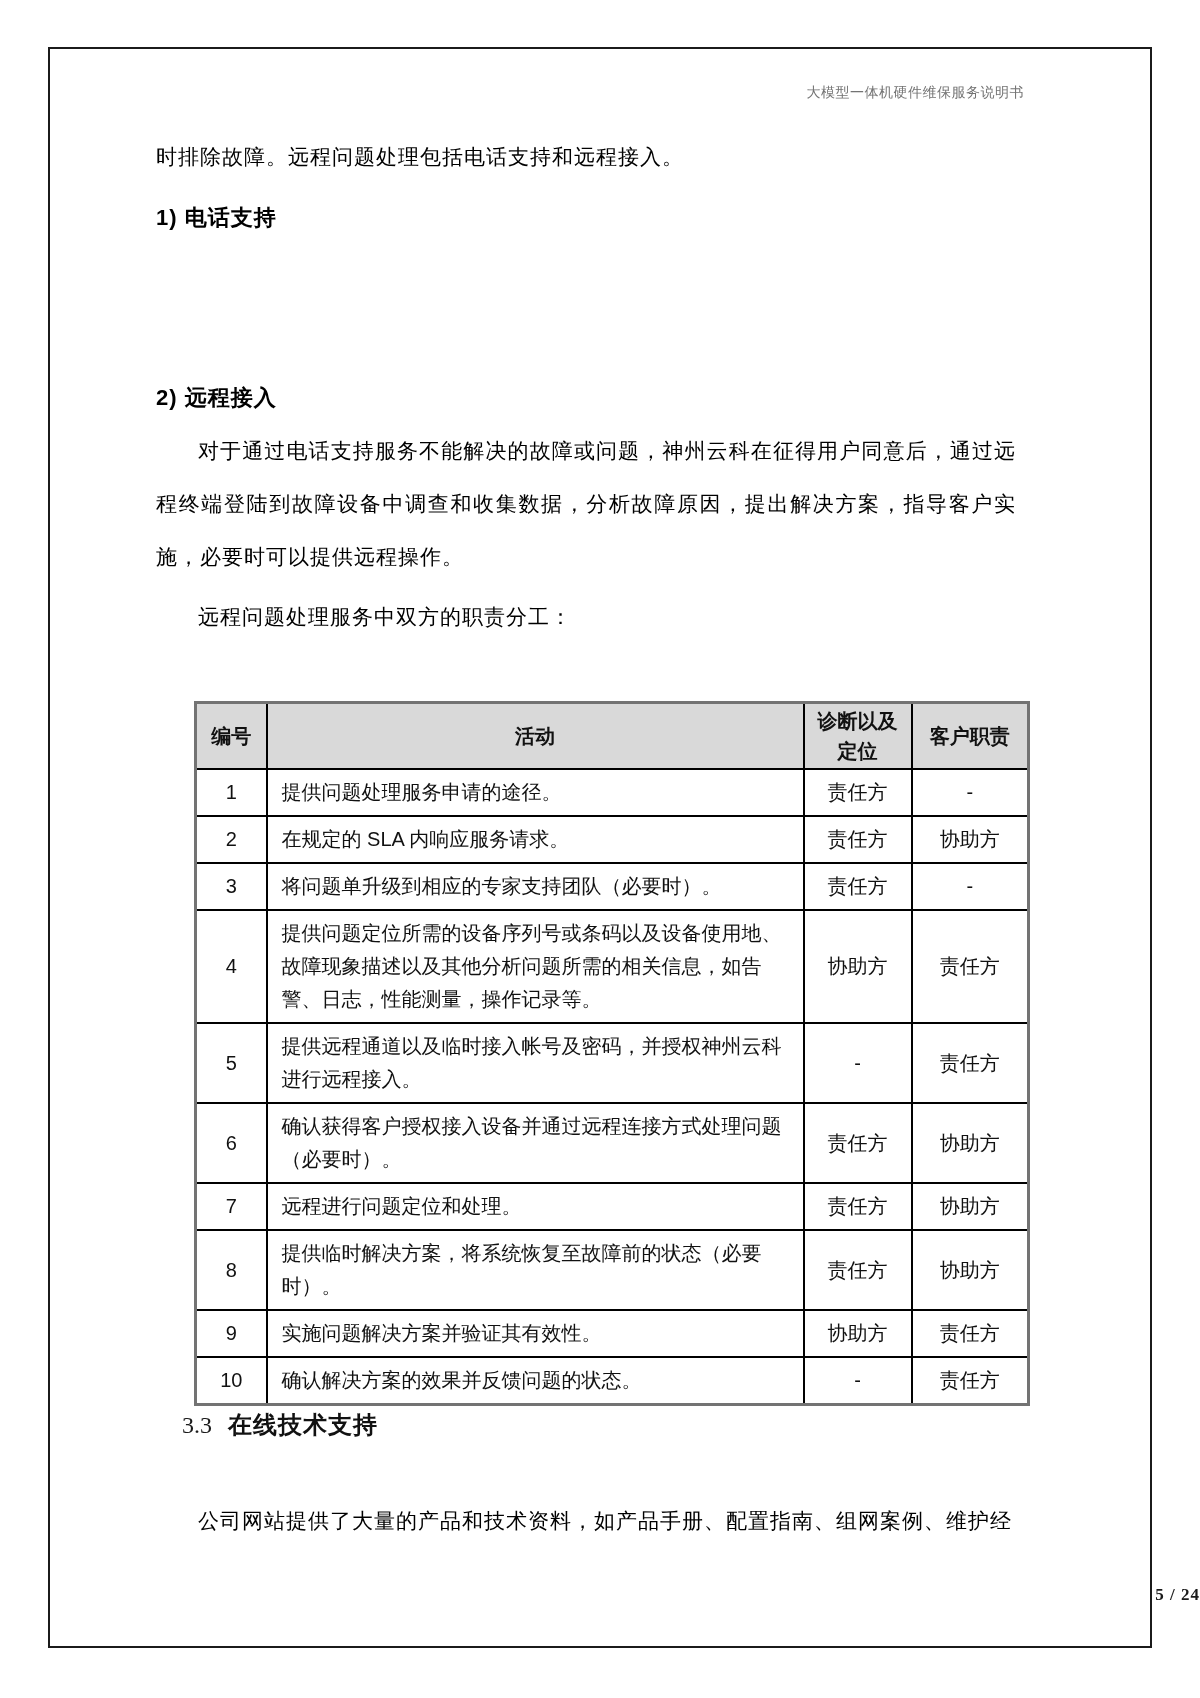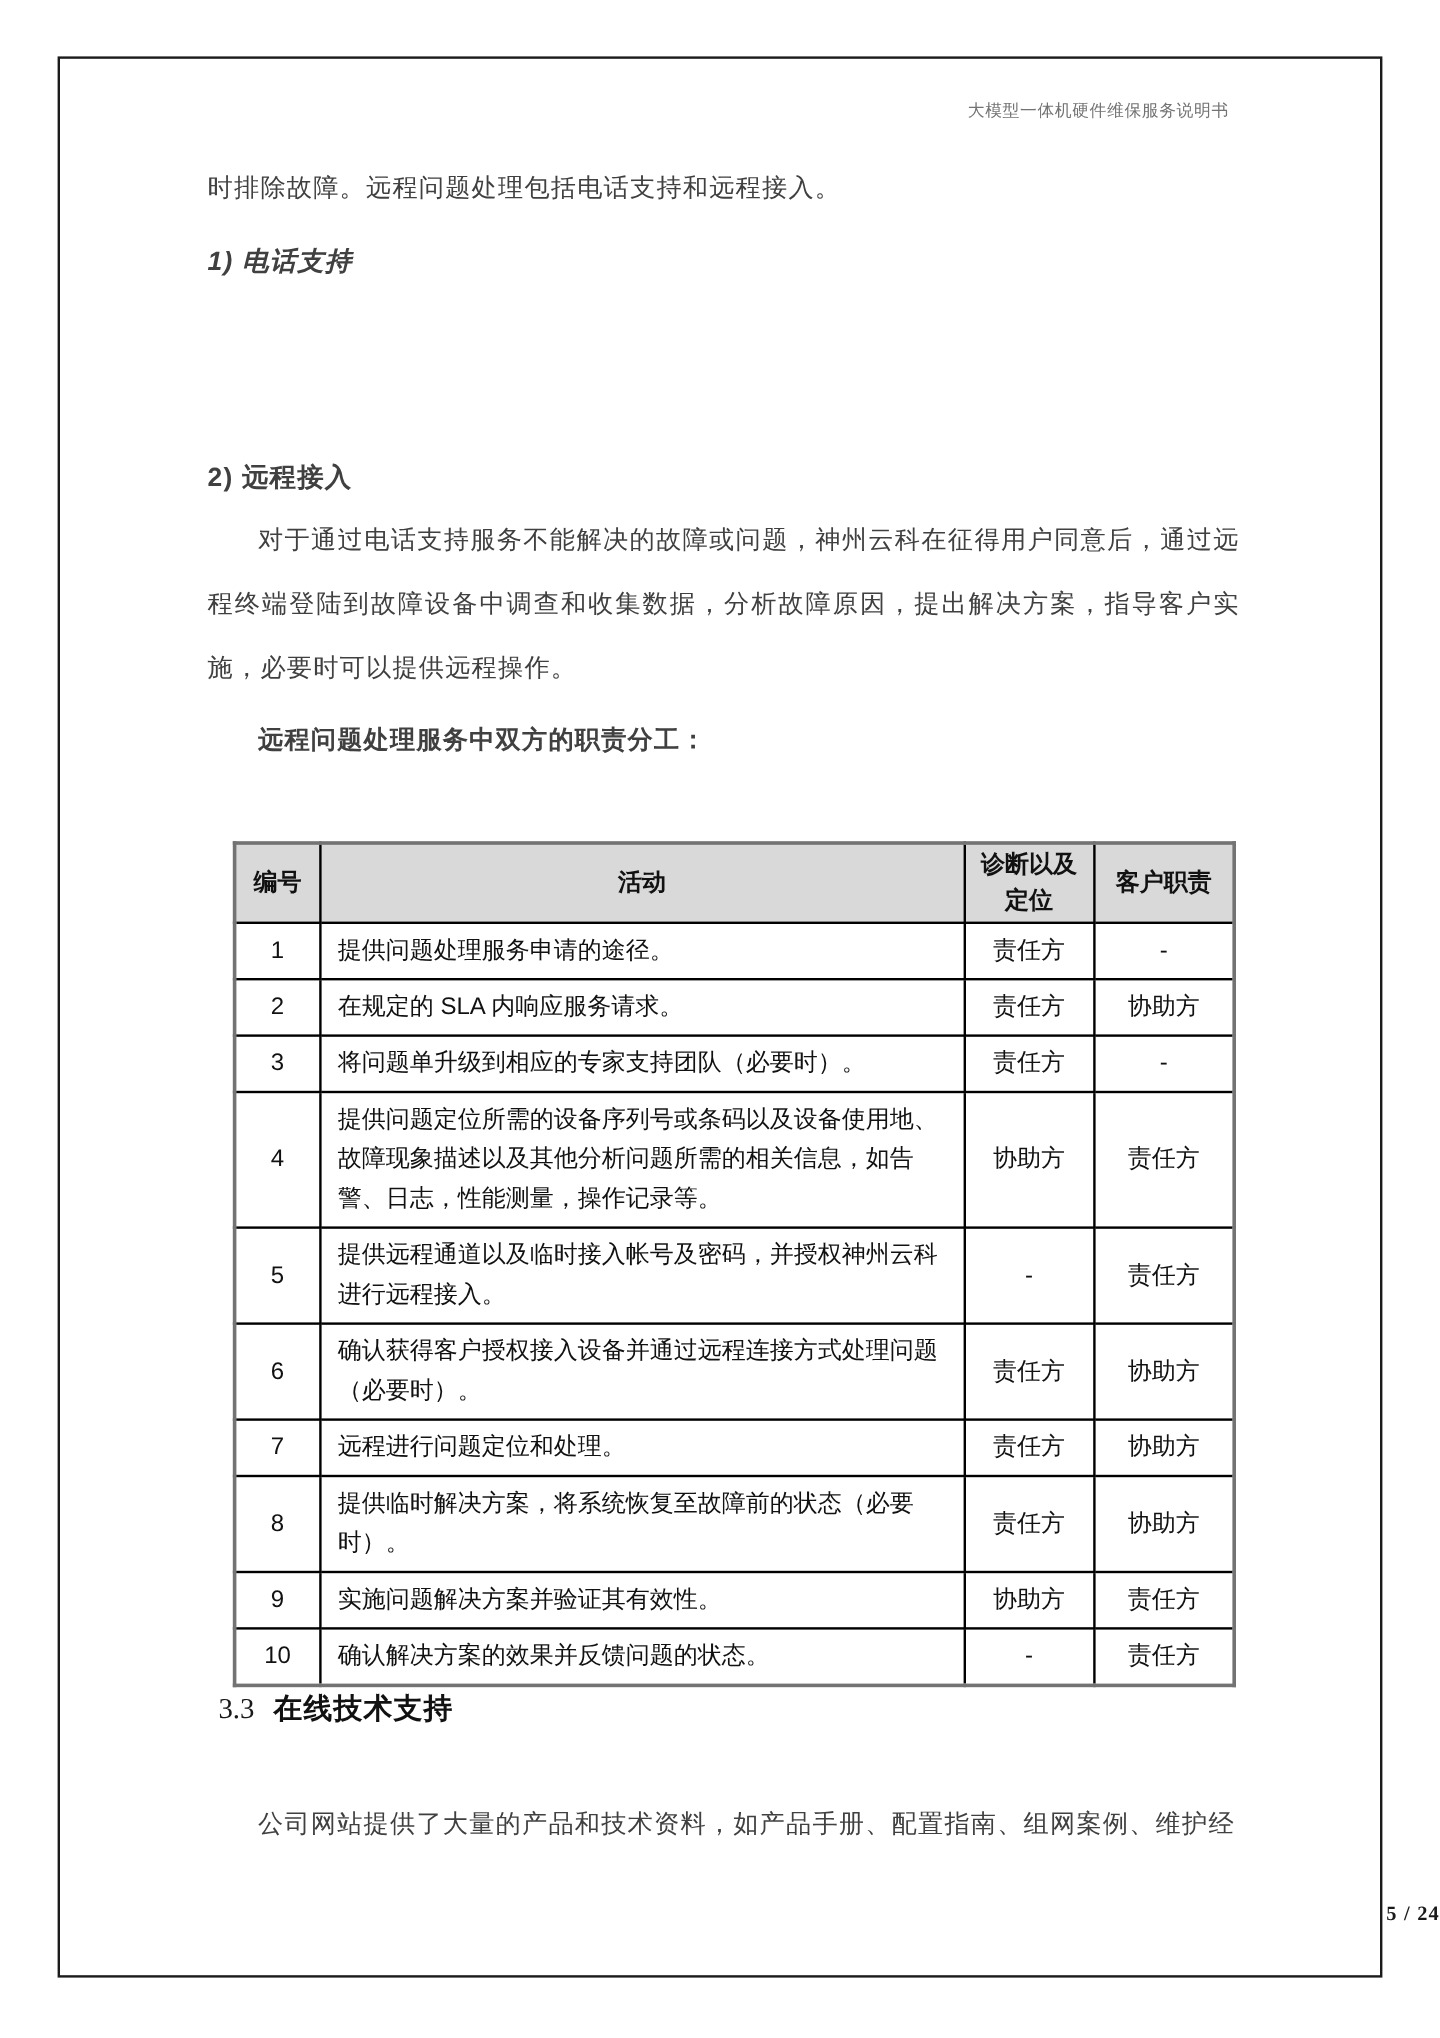--- a/index.html
+++ b/index.html
@@ -27,25 +27,25 @@
   .header-title {
     position: absolute;
     top: 84px; right: 176px;
     font-family: "Liberation Serif", "DejaVu Serif", serif;
     font-size: 14px;
     letter-spacing: 0.5px;
     color: #737373;
   }
   .body-block {
     position: absolute;
-    left: 173px;
+    left: 156px;
     width: 860px;
     font-size: 21px;
     letter-spacing: 1px;
-    color: #404040;
+    color: #000000;
   }
   .para {
     line-height: 53px;
     text-align: justify;
     text-justify: inter-character;
   }
   .indent { text-indent: 2em; }
   .single-line { line-height: 28px; }
   .sub-heading {
     font-size: 22px;
@@ -120,28 +120,28 @@
 <body>
 
 <div class="page">
 
   <div class="page-frame"></div>
 
   <div class="header-title">大模型一体机硬件维保服务说明书</div>
 
   <div class="body-block single-line" style="top:143px;">时排除故障。远程问题处理包括电话支持和远程接入。</div>
 
-  <div class="body-block sub-heading" style="top:203px;font-style:italic;">1) 电话支持</div>
+  <div class="body-block sub-heading" style="top:203px;">1) 电话支持</div>
 
 
   <div class="body-block sub-heading" style="top:383px;">2) 远程接入</div>
 
   <div class="body-block para indent" style="top:424px;">对于通过电话支持服务不能解决的故障或问题，神州云科在征得用户同意后，通过远程终端登陆到故障设备中调查和收集数据，分析故障原因，提出解决方案，指导客户实施，必要时可以提供远程操作。</div>
 
-  <div class="body-block single-line indent" style="top:603px;font-weight:bold;">远程问题处理服务中双方的职责分工：</div>
+  <div class="body-block single-line indent" style="top:603px;">远程问题处理服务中双方的职责分工：</div>
 
   <table class="resp-table">
     <colgroup>
       <col style="width:71px">
       <col style="width:537px">
       <col style="width:108px">
       <col style="width:117px">
     </colgroup>
     <thead>
       <tr>

